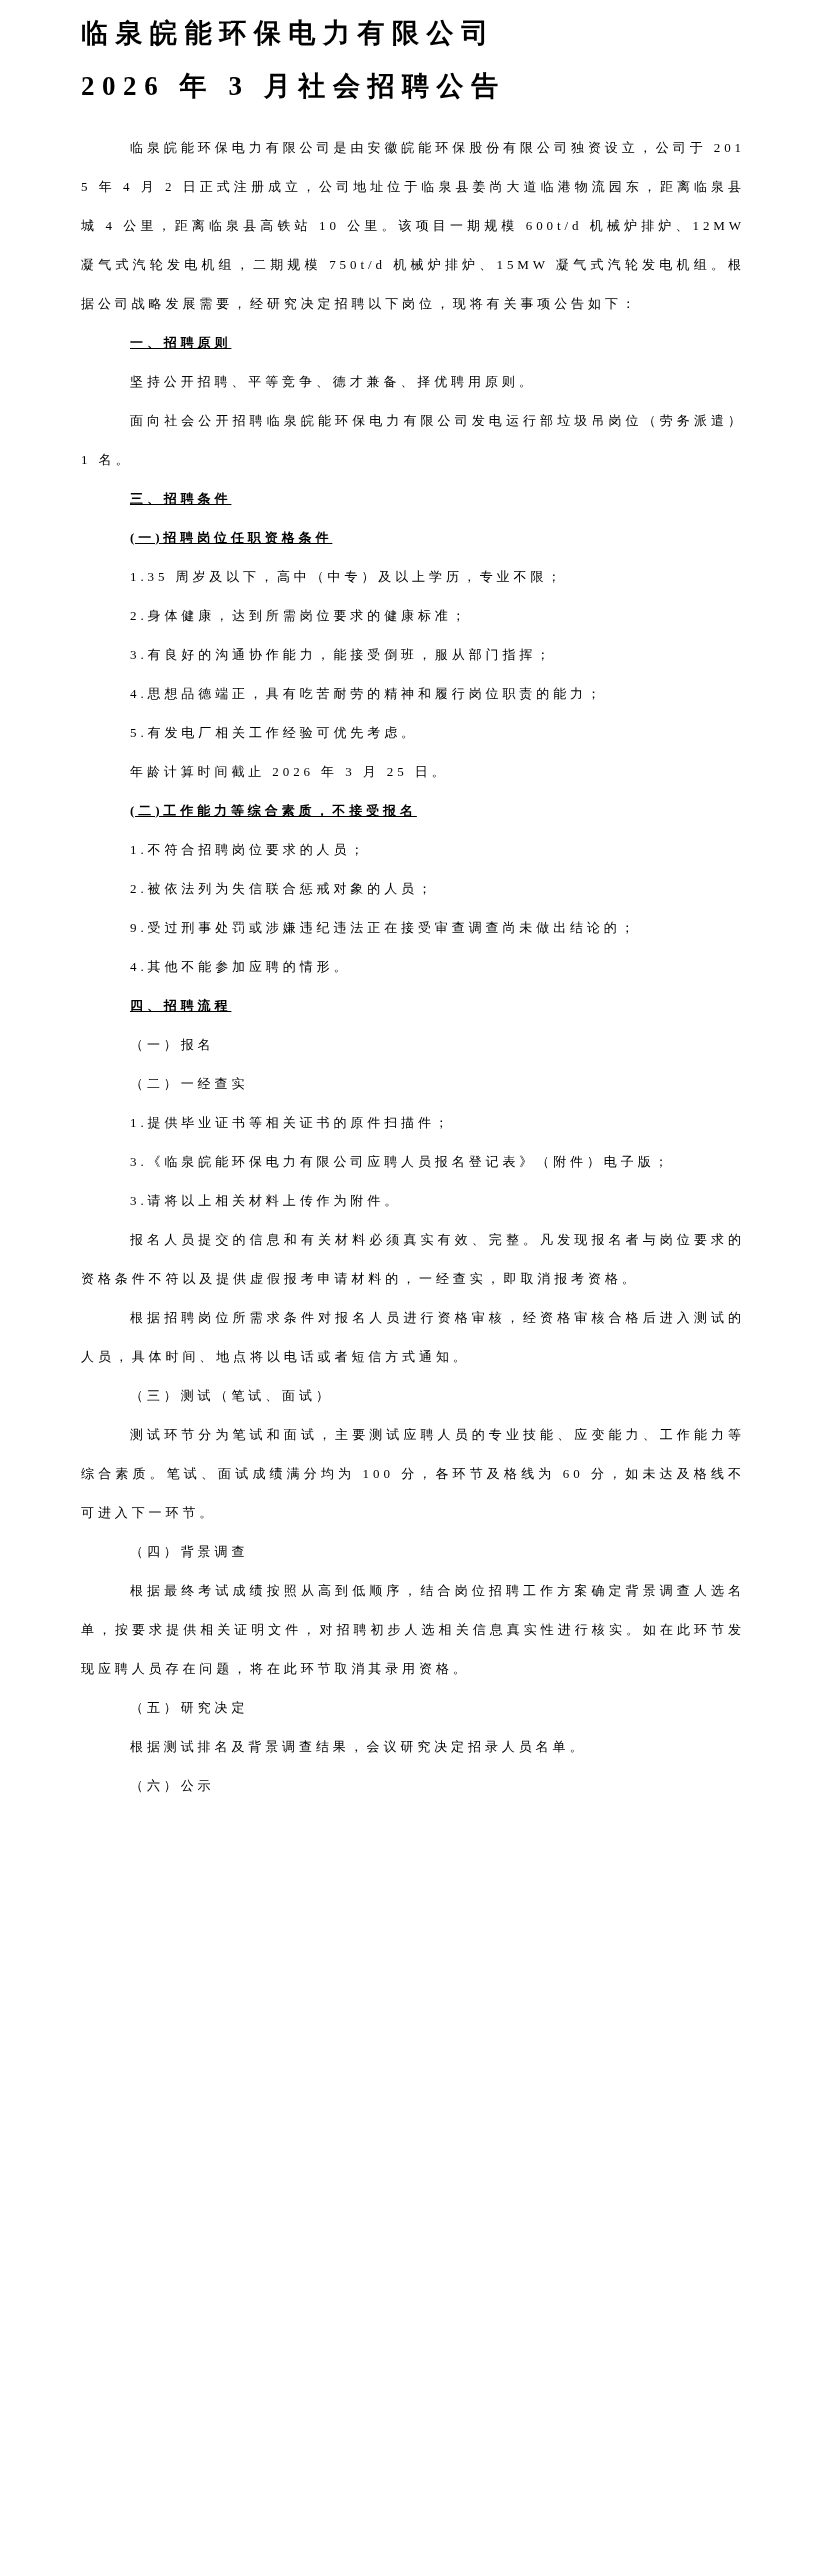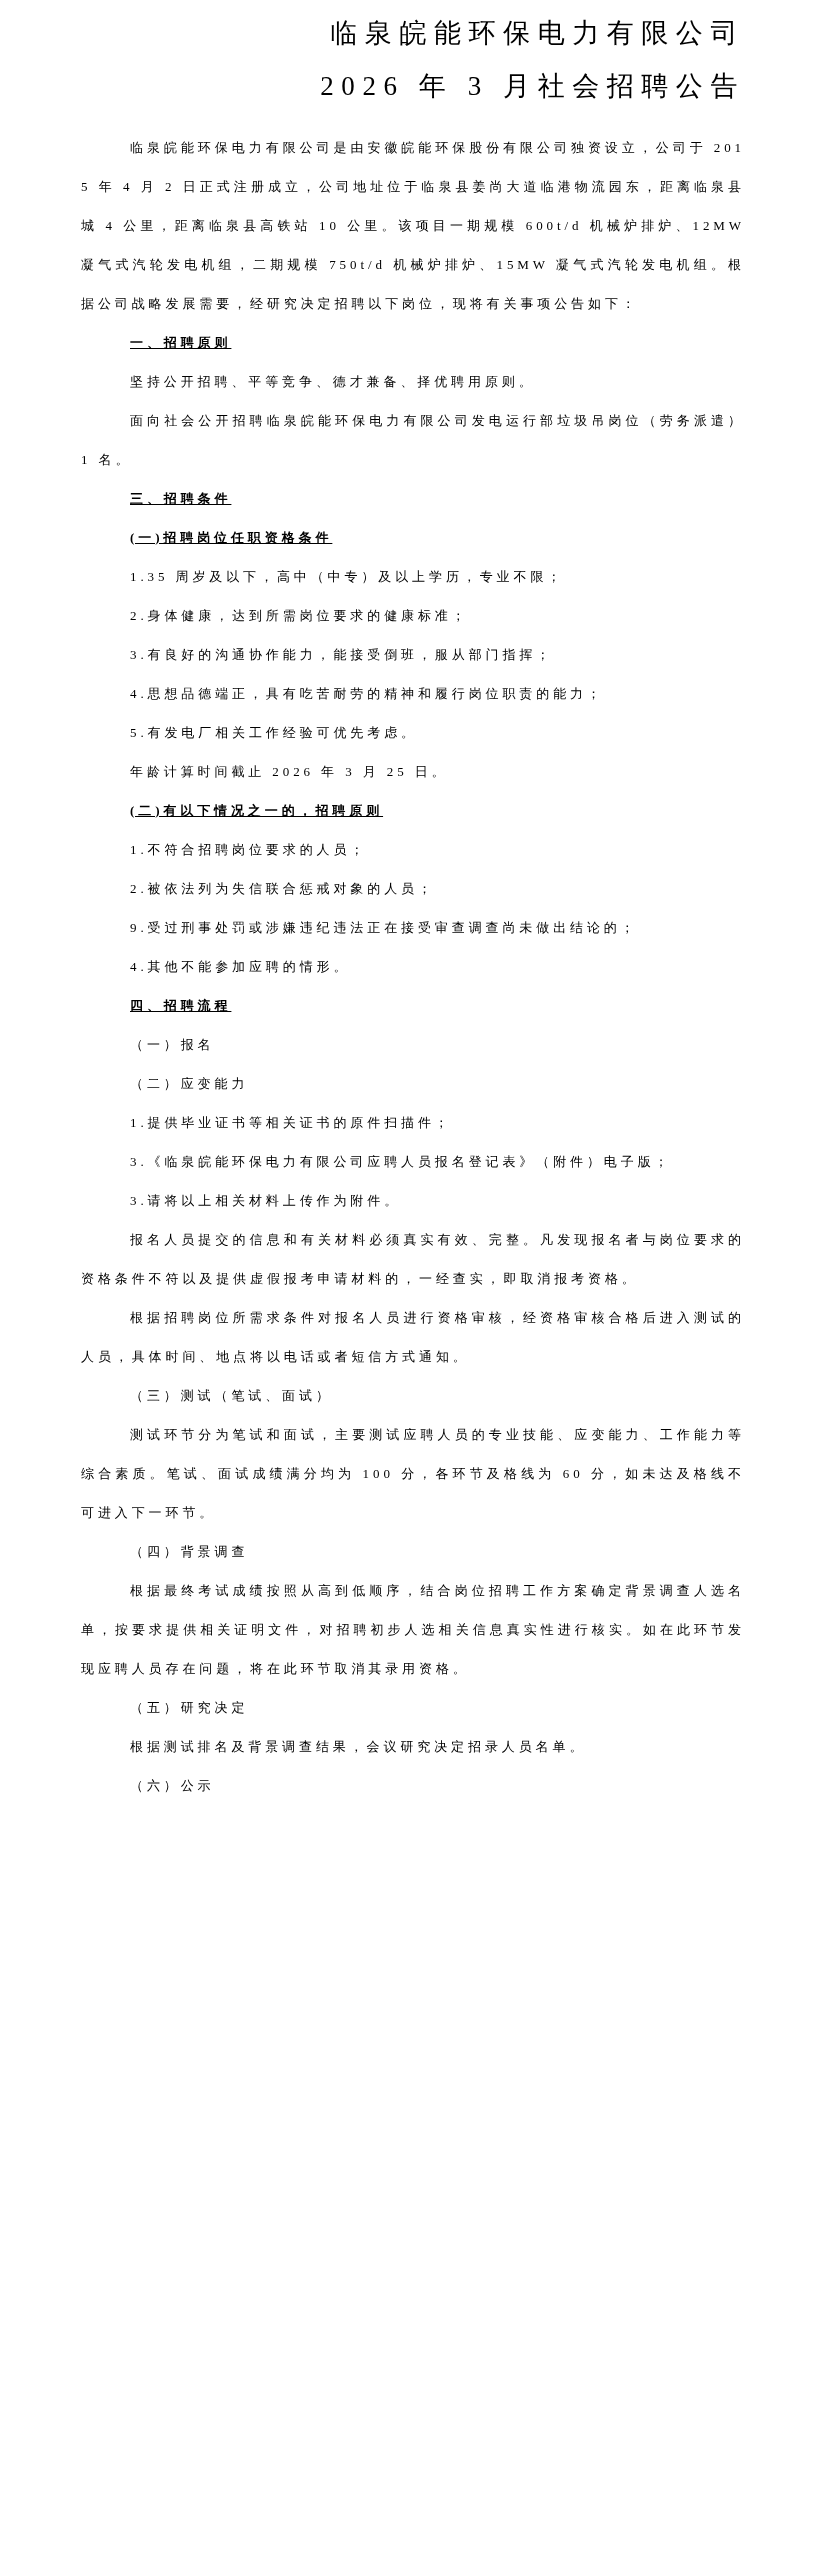--- a/index.html
+++ b/index.html
@@ -7,22 +7,22 @@
     position: relative;
     width: 817px;
     min-height: 3251px;
     box-sizing: border-box;
     background: #ffffff;
     padding: 7.2px 72px 20.6px 81px;
     font-family: "Liberation Serif", "DejaVu Serif", serif;
     color: #000000;
   }
   .title-line {
-    text-align: right;
-    font-weight: normal;
+    text-align: left;
+    font-weight: bold;
     font-size: 27px;
     line-height: 53px;
     letter-spacing: 0.28em;
     margin: 0;
   }
   .doc-body { margin-top: 14.4px; }
   .line {
     margin: 0;
     font-size: 13px;
     line-height: 39px;
@@ -46,28 +46,28 @@
       <p class="line">坚持公开招聘、平等竞争、德才兼备、择优聘用原则。</p>
       <p class="line">面向社会公开招聘临泉皖能环保电力有限公司发电运行部垃圾吊岗位（劳务派遣）1 名。</p>
       <p class="line heading">三、招聘条件</p>
       <p class="line heading">(一)招聘岗位任职资格条件</p>
       <p class="line">1.35 周岁及以下，高中（中专）及以上学历，专业不限；</p>
       <p class="line">2.身体健康，达到所需岗位要求的健康标准；</p>
       <p class="line">3.有良好的沟通协作能力，能接受倒班，服从部门指挥；</p>
       <p class="line">4.思想品德端正，具有吃苦耐劳的精神和履行岗位职责的能力；</p>
       <p class="line">5.有发电厂相关工作经验可优先考虑。</p>
       <p class="line">年龄计算时间截止 2026 年 3 月 25 日。</p>
-      <p class="line heading">(二)有以下情况之一的，招聘原则</p>
+      <p class="line heading">(二)工作能力等综合素质，不接受报名</p>
       <p class="line">1.不符合招聘岗位要求的人员；</p>
       <p class="line">2.被依法列为失信联合惩戒对象的人员；</p>
       <p class="line">9.受过刑事处罚或涉嫌违纪违法正在接受审查调查尚未做出结论的；</p>
       <p class="line">4.其他不能参加应聘的情形。</p>
       <p class="line heading">四、招聘流程</p>
       <p class="line">（一）报名</p>
-      <p class="line">（二）应变能力</p>
+      <p class="line">（二）一经查实</p>
       <p class="line">1.提供毕业证书等相关证书的原件扫描件；</p>
       <p class="line">3.《临泉皖能环保电力有限公司应聘人员报名登记表》（附件）电子版；</p>
       <p class="line">3.请将以上相关材料上传作为附件。</p>
       <p class="line">报名人员提交的信息和有关材料必须真实有效、完整。凡发现报名者与岗位要求的资格条件不符以及提供虚假报考申请材料的，一经查实，即取消报考资格。</p>
       <p class="line">根据招聘岗位所需求条件对报名人员进行资格审核，经资格审核合格后进入测试的人员，具体时间、地点将以电话或者短信方式通知。</p>
       <p class="line">（三）测试（笔试、面试）</p>
       <p class="line">测试环节分为笔试和面试，主要测试应聘人员的专业技能、应变能力、工作能力等综合素质。笔试、面试成绩满分均为 100 分，各环节及格线为 60 分，如未达及格线不可进入下一环节。</p>
       <p class="line">（四）背景调查</p>
       <p class="line">根据最终考试成绩按照从高到低顺序，结合岗位招聘工作方案确定背景调查人选名单，按要求提供相关证明文件，对招聘初步人选相关信息真实性进行核实。如在此环节发现应聘人员存在问题，将在此环节取消其录用资格。</p>
       <p class="line">（五）研究决定</p>

